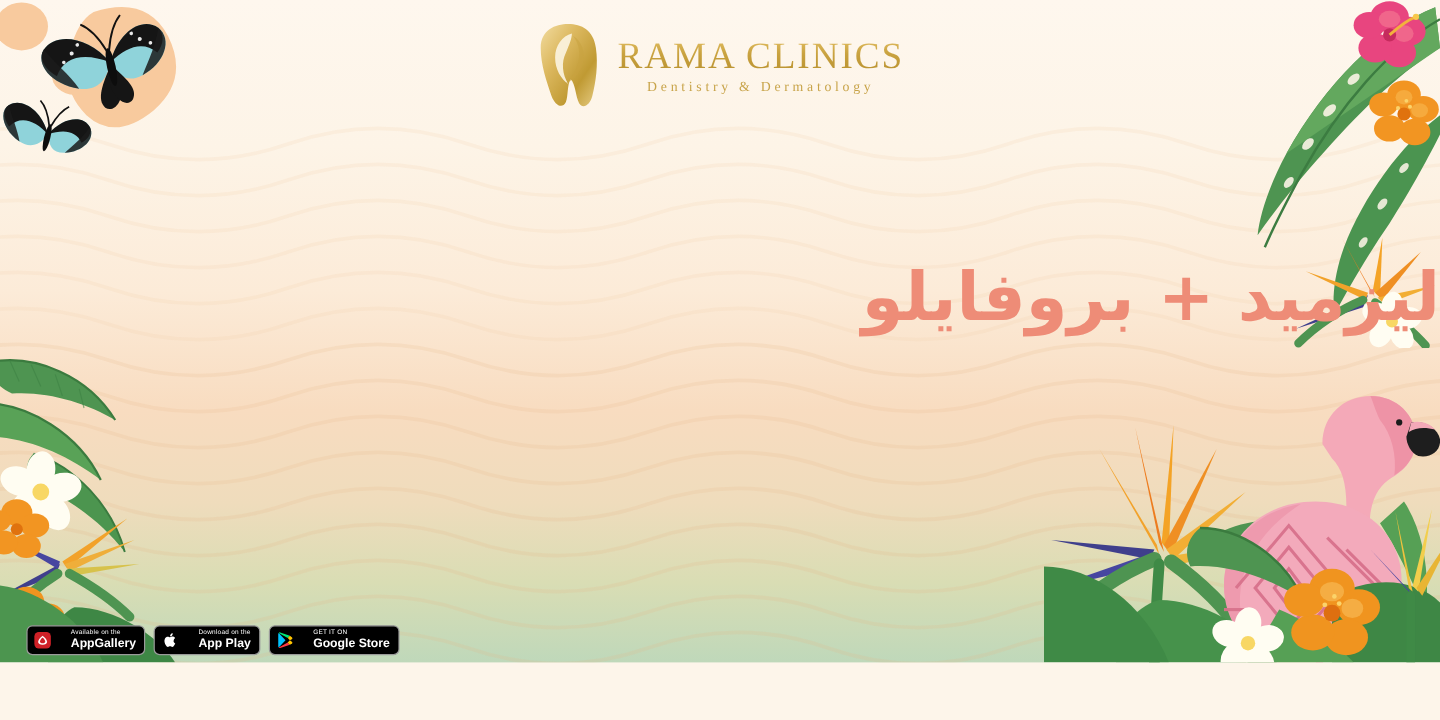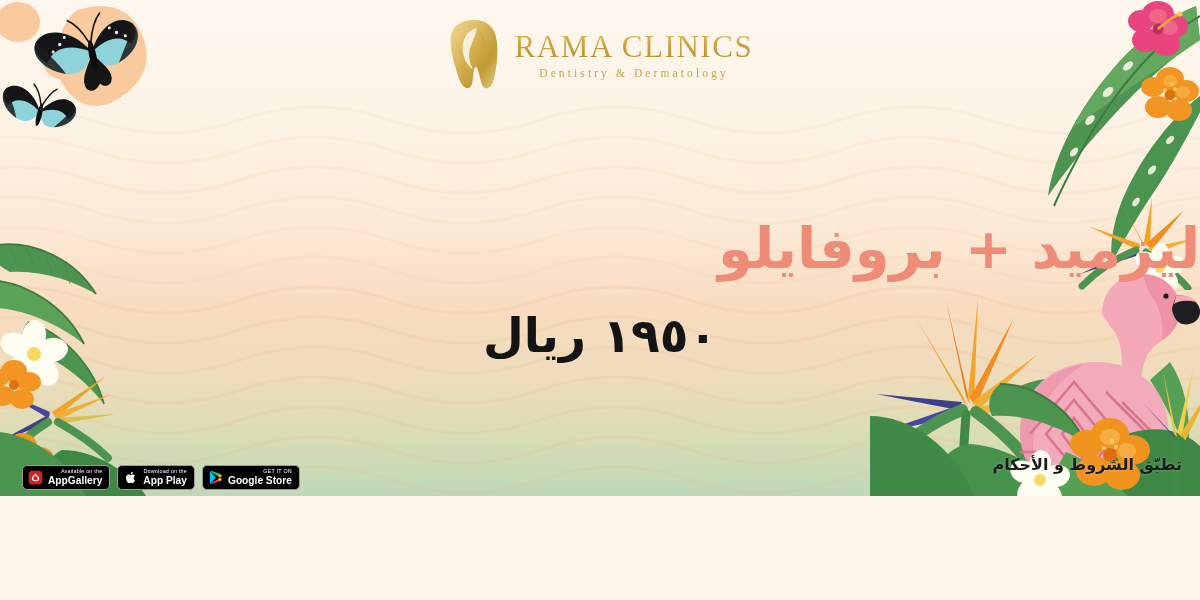--- a/index.html
+++ b/index.html
@@ -5,21 +5,21 @@
 <style>
   * { margin:0; padding:0; box-sizing:border-box; }
   html,body { width:1200px; height:600px; overflow:hidden; }
   body {
     font-family:"Liberation Sans", sans-serif;
     background:#FDF5EA;
     position:relative;
   }
   .banner {
     position:relative;
-    width:1200px; height:496px;
+    width:1200px; height:552px;
     overflow:hidden;
     background:
       linear-gradient(180deg,
         #FEF7EE 0%,
         #FDF4E7 22%,
         #FCEBD8 44%,
         #F8DCC0 62%,
         #EFDCBC 76%,
         #D9DDB4 88%,
         #BFD8BA 100%);
@@ -81,25 +81,24 @@
     font-family:"DejaVu Sans", sans-serif;
     text-shadow:0 0 3px rgba(255,255,255,.35);
   }
   
   .badges {
     position:absolute; left:22px; bottom:6px;
     display:flex; gap:7px; align-items:center;
     z-index:9;
   }
   .badge {
-    display:flex; align-items:center; gap:5px;
+    display:flex; align-items:center; gap:16px;
     background:#000; border:1px solid #9a9a9a;
     border-radius:5px; padding:3px 7px 3px 5px;
     height:25px;
-    text-align:right;
   }
   .badge-txt { display:flex; flex-direction:column; line-height:1; color:#fff; }
   .badge-top { font-size:5.4px; letter-spacing:.2px; white-space:nowrap; }
   .badge-big { font-size:10.2px; font-weight:bold; white-space:nowrap; margin-top:1.5px; }
   .badge-ico { width:15px; height:15px; flex:none; }
   
   .art { position:absolute; pointer-events:none; }
   .art-tl { top:0; left:0; width:180px; height:150px; z-index:4; }
   .art-tr { top:0; right:0; width:200px; height:290px; z-index:4; }
   .art-bl { bottom:0; left:0; width:175px; height:260px; z-index:4; }
@@ -447,22 +446,20 @@
       <path d="M30,10 C22,12 16,20 16,30 C16,40 21,48 27,52 C22,44 21,34 25,26 C28,19 30,14 30,10 Z" fill="#FBF3E0" opacity=".92"></path>
       <path d="M31,12 C36,18 38,28 34,38 C31,46 27,50 24,52 C30,50 36,44 39,36 C42,26 38,16 31,12 Z" fill="#C9A23F" opacity=".55"></path>
     </svg>
     <div class="logo-text">
       <div class="logo-name">RAMA CLINICS</div>
       <div class="logo-sub">Dentistry &amp; Dermatology</div>
     </div>
   </div>
 
   <div class="headline">ليزميد + بروفايلو</div>
-  <div class="price">١٩٥٠ ريال</div>
-  <div class="terms">تطبّق الشروط و الأحكام</div>
 
   <div class="badges">
 
     <a class="badge">
       <svg class="badge-ico" viewBox="0 0 24 24">
         <rect x="1" y="1" width="22" height="22" rx="6" fill="#CF2127"></rect>
         <path d="M12 6 C8 9 6 12 6 14.5 C6 16.6 8.5 18 12 18 C15.5 18 18 16.6 18 14.5 C18 12 16 9 12 6 Z" fill="#fff"></path>
         <path d="M12 8.4 C9.8 10.4 8.4 12.4 8.4 14.2 C8.4 15.4 9.9 16.2 12 16.2 C14.1 16.2 15.6 15.4 15.6 14.2 C15.6 12.4 14.2 10.4 12 8.4 Z" fill="#CF2127"></path>
       </svg>
       <span class="badge-txt">

